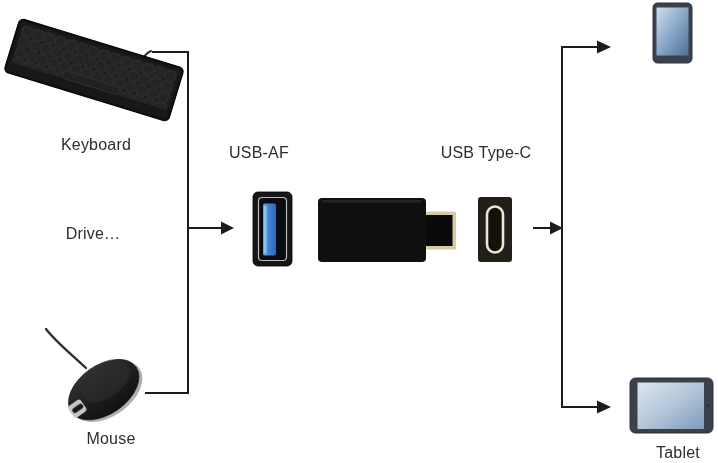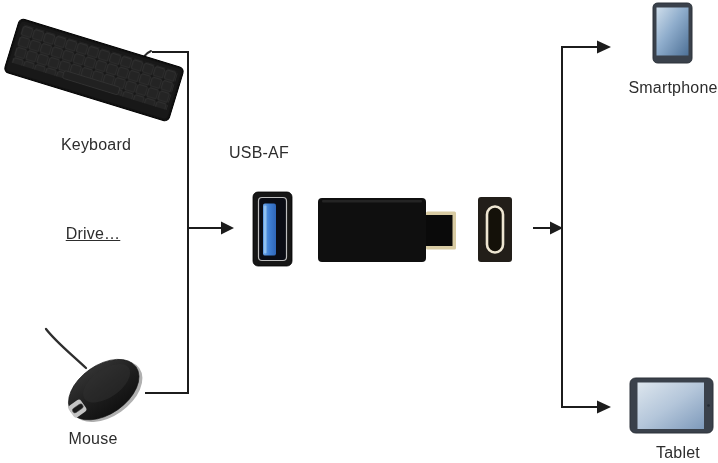--- a/index.html
+++ b/index.html
@@ -110,19 +110,19 @@
     </g>
 
     <g>
       <rect x="630" y="378" width="83" height="55" rx="5.5" fill="#3a414b" stroke="#2c323a" stroke-width="1"></rect>
       <rect x="637.5" y="382.5" width="66.5" height="46.5" fill="url(#tabScreen)"></rect>
       <circle cx="708.5" cy="405.5" r="1.3" fill="#232a33"></circle>
     </g>
   </svg>
 
   <div class="lbl" style="left:96px;top:136px;">Keyboard</div>
-  <div class="lbl" style="left:93px;top:225px;text-decoration:underline;">Drive…</div>
-  <div class="lbl" style="left:93px;top:430px;text-align:right;">Mouse</div>
+  <div class="lbl" style="left:93px;top:225px;">Drive…</div>
+  <div class="lbl" style="left:111px;top:430px;text-align:right;">Mouse</div>
   <div class="lbl" style="left:259px;top:144px;">USB-AF</div>
-  <div class="lbl" style="left:673px;top:79px;">Smartphone</div>
+  <div class="lbl" style="left:486px;top:144px;">USB Type-C</div>
   <div class="lbl" style="left:678px;top:444px;">Tablet</div>
 
 </div>
 
 </body></html>

